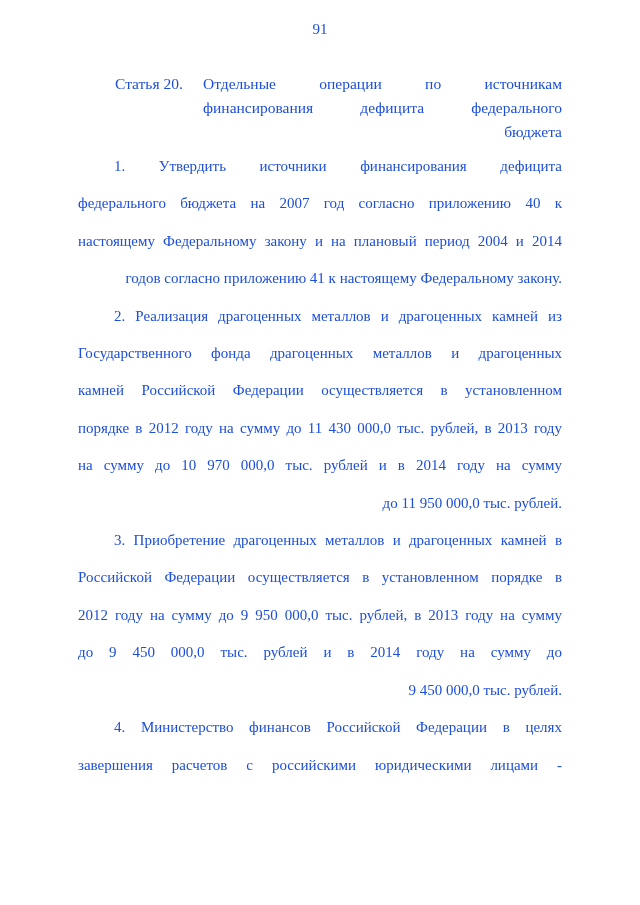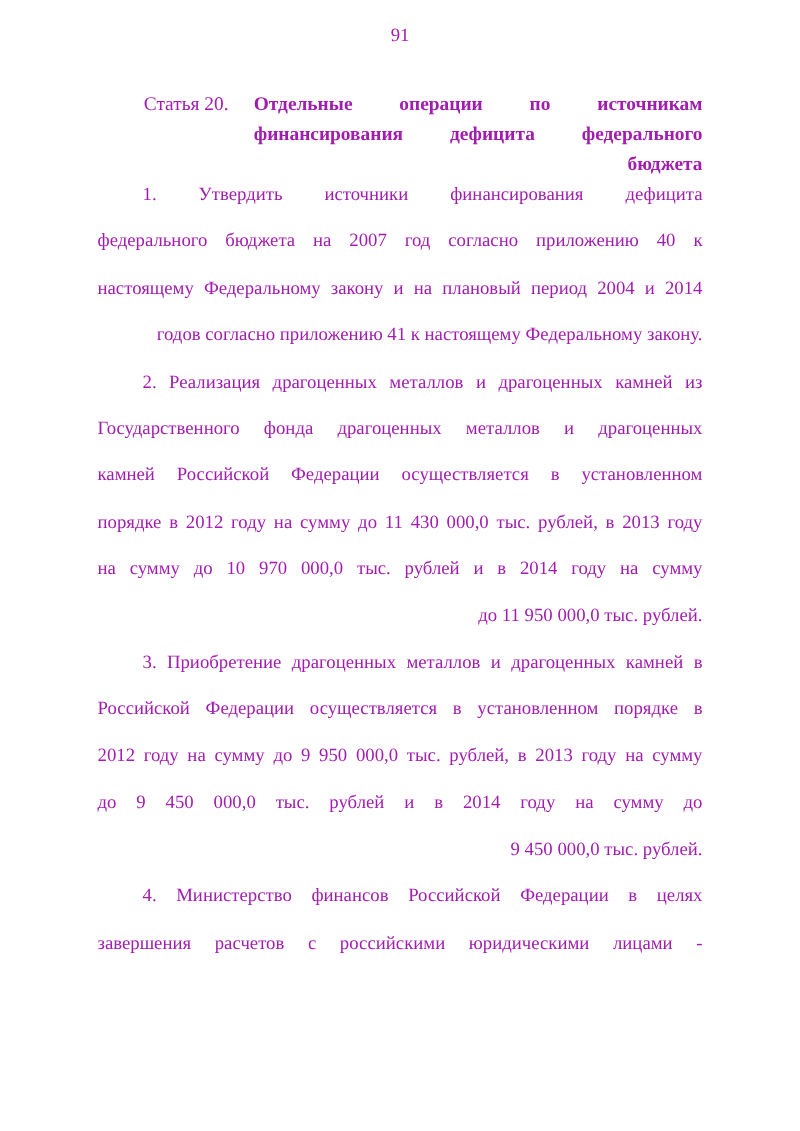--- a/index.html
+++ b/index.html
@@ -6,21 +6,21 @@
     margin: 0;
     padding: 0;
     background: #ffffff;
   }
   .page {
     position: relative;
     width: 640px;
     height: 905px;
     background: #ffffff;
     font-family: "Liberation Serif", "DejaVu Serif", serif;
-    color: #a21caf;
+    color: #1d4ed8;
     overflow: hidden;
   }
   .pagenum {
     position: absolute;
     top: 21px;
     left: 0;
     right: 0;
     text-align: center;
     font-size: 15px;
     line-height: 17px;
@@ -35,34 +35,34 @@
   .art-label {
     position: absolute;
     left: 37px;
     top: 0;
     line-height: 24px;
     font-weight: normal;
     white-space: nowrap;
   }
   .art-title {
     margin-left: 125px;
-    font-weight: bold;
+    font-weight: normal;
   }
   .hline {
     line-height: 24px;
     text-align: right;
   }
   .hline.jl {
     text-align: justify;
     text-align-last: justify;
   }
   .body {
     position: absolute;
     left: 78px;
-    top: 138px;
+    top: 148px;
     width: 484px;
     font-size: 15px;
   }
   .line {
     line-height: 37.4px;
     text-align: right;
     white-space: normal;
   }
   .line.jl {
     text-align: justify;

